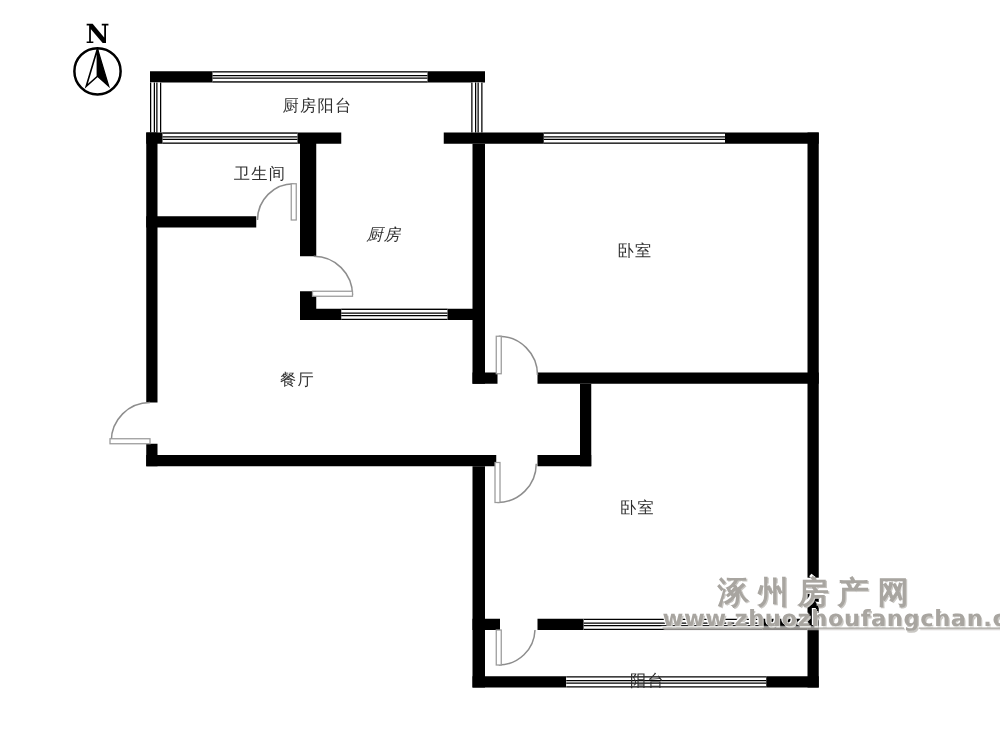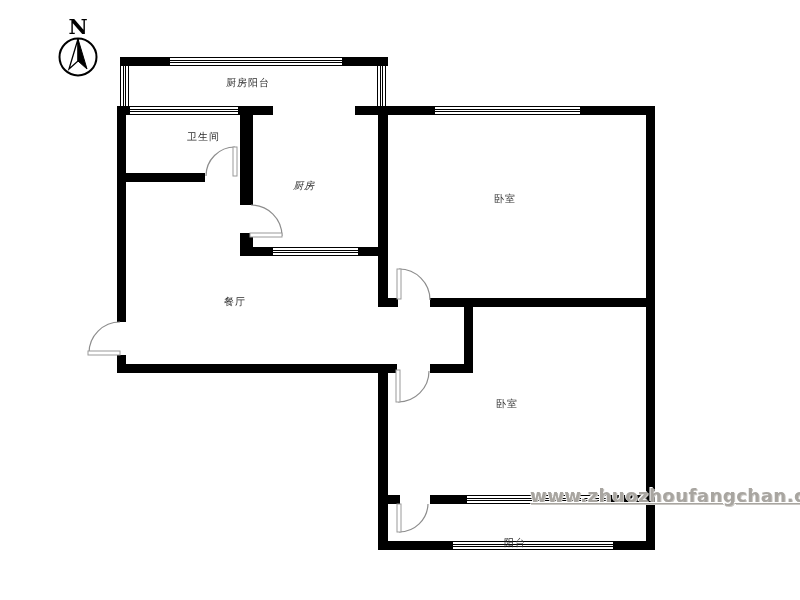--- a/index.html
+++ b/index.html
@@ -7,21 +7,21 @@
         font-family:"DejaVu Sans","Liberation Sans",sans-serif;}
   .wall{position:absolute;background:#000;}
   .win-h{position:absolute;background-color:#fff;
     background-image:linear-gradient(#000,#000),linear-gradient(#000,#000),linear-gradient(#000,#000),linear-gradient(#000,#000);
     background-repeat:no-repeat;background-size:100% 1px;
     background-position:0 0,0 33%,0 66%,0 100%;}
   .win-v{position:absolute;background-color:#fff;
     background-image:linear-gradient(#000,#000),linear-gradient(#000,#000),linear-gradient(#000,#000),linear-gradient(#000,#000);
     background-repeat:no-repeat;background-size:1px 100%;
     background-position:0 0,33% 0,66% 0,100% 0;}
-  .room-label{position:absolute;font-size:10px;color:#2f2f2f;letter-spacing:1px;white-space:nowrap;}
+  .room-label{position:absolute;font-size:13px;color:#2f2f2f;letter-spacing:1px;white-space:nowrap;}
   .doors,.compass{position:absolute;left:0;top:0;}
   .wm{position:absolute;color:#a8a5a0;font-weight:bold;white-space:nowrap;
       text-shadow:-1px -1px 0 #ffffff,1px 1px 0 #c9c7c3;}
   .wm1{left:574px;top:457px;font-size:25px;letter-spacing:7px;}
   .wm2{left:530px;top:485px;font-size:18px;letter-spacing:0.5px;text-decoration:underline;}
 </style>
 </head>
 <body>
 
 <div id="plan">
@@ -106,15 +106,16 @@
   </svg>
 
   <div class="room-label" style="left:226px;top:76px;">厨房阳台</div>
   <div class="room-label" style="left:166px;top:130px;margin-left:21px;">卫生间</div>
   <div class="room-label" style="left:293px;top:179px;font-style:italic;">厨房</div>
   <div class="room-label" style="left:494px;top:192px;">卧室</div>
   <div class="room-label" style="left:224px;top:295px;">餐厅</div>
   <div class="room-label" style="left:496px;top:397px;">卧室</div>
   <div class="room-label" style="left:504px;top:536px;">阳台</div>
 
+  <div class="wm wm1">涿州房产网</div>
   <div class="wm wm2">www.zhuozhoufangchan.com</div>
 
 </div>
 
 </body></html>

